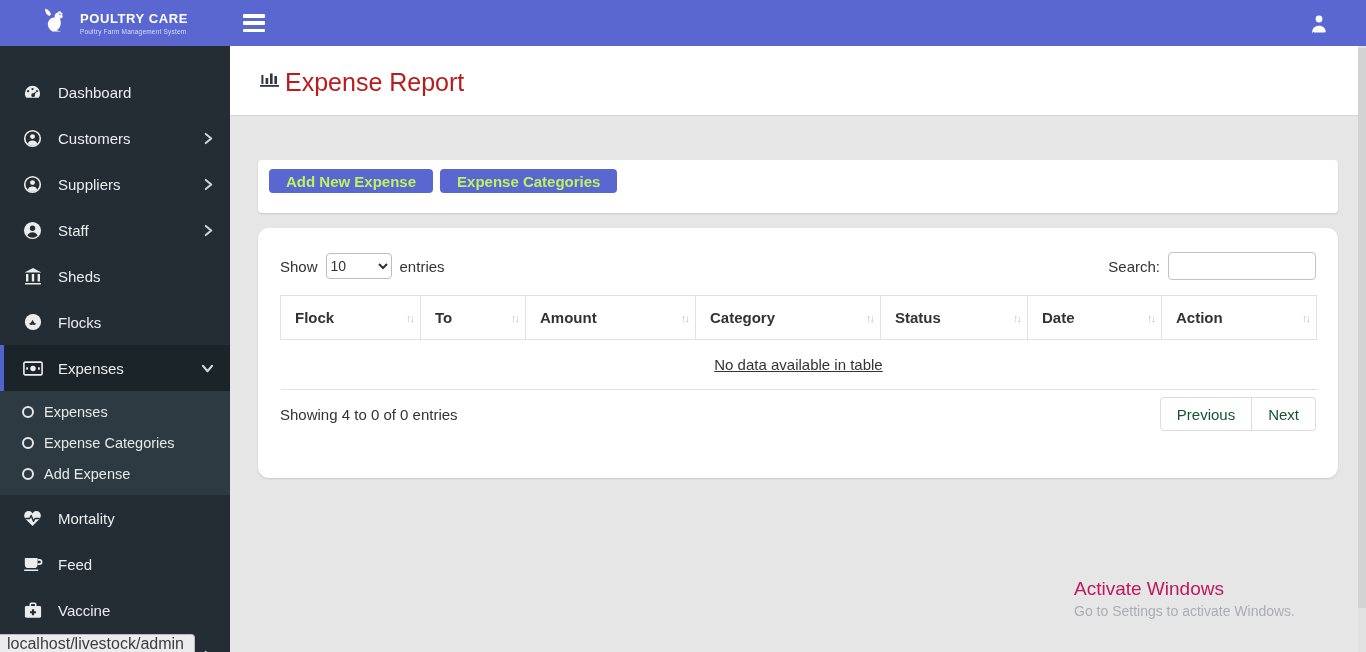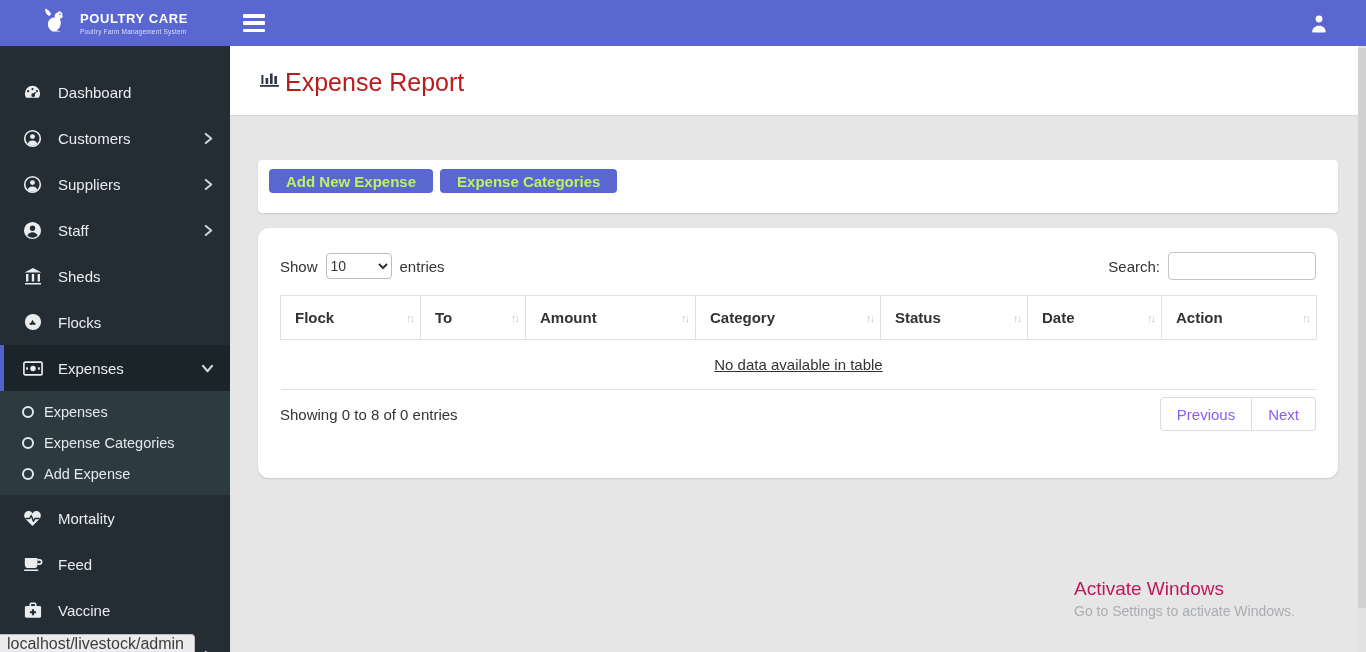--- a/index.html
+++ b/index.html
@@ -59,21 +59,21 @@
                       text-align:left; padding:0 24px 0 14px; position:relative; cursor:pointer; }
   .sort { position:absolute; right:7px; top:50%; transform:translateY(-50%); font-size:11px;
           color:#c4c4c4; letter-spacing:-2px; font-weight:normal; }
   table.dt tbody td { height:50px; border-bottom:1px solid #e1e1e1; text-align:center; font-size:15px; color:#333;text-decoration:underline; }
   .col-0{width:140px} .col-1{width:105px} .col-2{width:170px} .col-3{width:185px}
   .col-4{width:147px} .col-5{width:134px} .col-6{width:155px}
 
   .tfooter { display:flex; align-items:center; margin-top:7px; width:1036px; }
   .info { font-size:15px; color:#333; }
   .pager { margin-left:auto; display:flex; }
-  .page-btn { height:34px; padding:0 16px; background:#fff; border:1px solid #dcdcdc; color:#8b5cf6;
+  .page-btn { height:34px; padding:0 16px; background:#fff; border:1px solid #dcdcdc; color:#14532d;
               font-size:15px; display:flex; align-items:center; cursor:pointer;
               font-family:"Liberation Sans", sans-serif; }
   .page-btn.prev { border-radius:4px 0 0 4px; }
   .page-btn.next { border-radius:0 4px 4px 0; border-left:none; }
 
   
   .watermark { position:absolute; left:1074px; top:578px; z-index:30; pointer-events:none; }
   .wm1 { font-size:19px; color:#be185d; }
   .wm2 { font-size:14px; color:#aaadb1; margin-top:3px; }
   .scroll-strip { position:absolute; right:0; top:46px; width:8px; height:606px; background:#e2e2e2; z-index:40; }
@@ -349,21 +349,21 @@
           </tr>
         </thead>
         <tbody>
           <tr>
             <td colspan="7">No data available in table</td>
           </tr>
         </tbody>
       </table>
 
       <div class="tfooter">
-        <span class="info">Showing 0 to 8 of 0 entries</span>
+        <span class="info">Showing 4 to 0 of 0 entries</span>
         <span class="pager">
           <button class="page-btn prev">Previous</button>
           <button class="page-btn next">Next</button>
         </span>
       </div>
 
     </div>
   </div>
 
   <div class="watermark">

